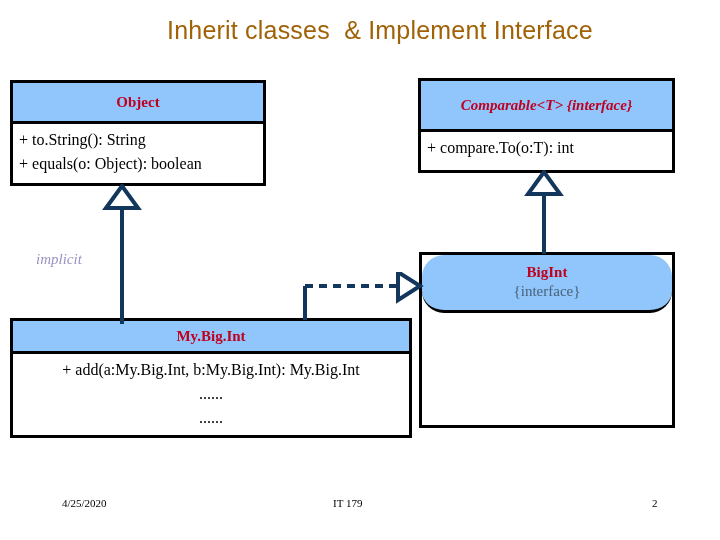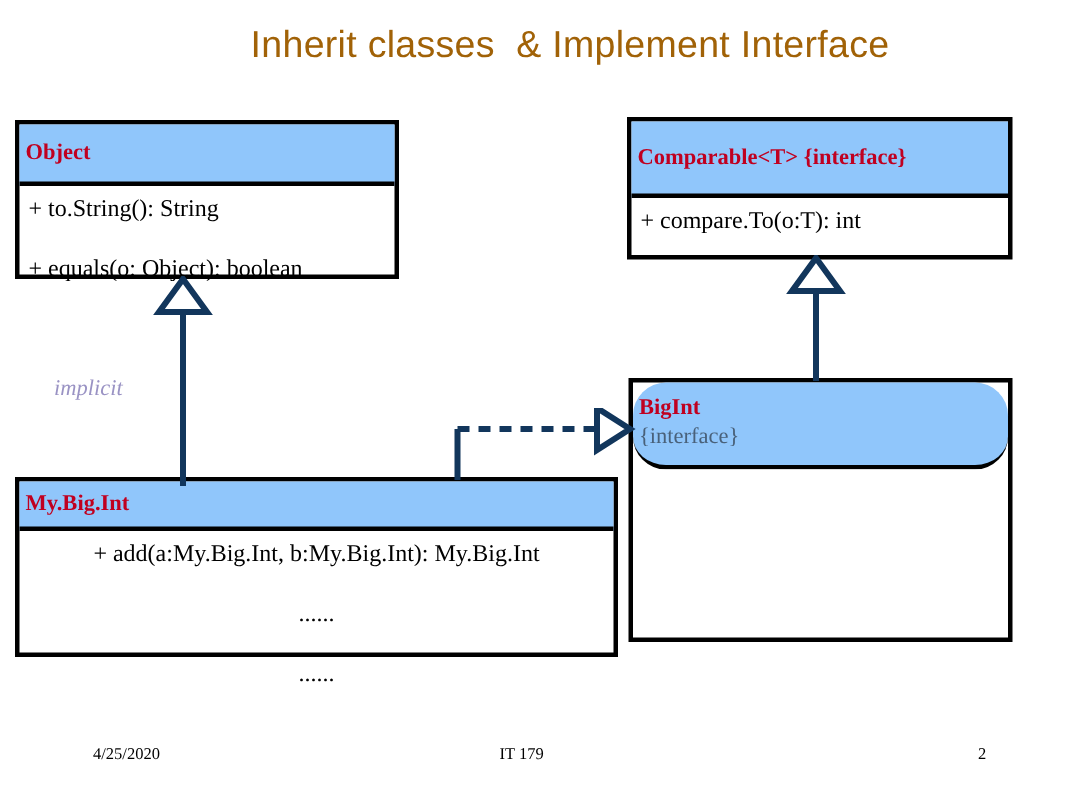--- a/index.html
+++ b/index.html
@@ -37,26 +37,28 @@
     border: 3px solid #000000;
     background: #ffffff;
     box-sizing: border-box;
   }
   .uml-header {
     background: #90C6FB;
     border-bottom: 3px solid #000000;
     box-sizing: border-box;
     display: flex;
     flex-direction: column;
+    align-items: center;
     justify-content: center;
     padding: 2px 4px;
   }
   .uml-header.left-align {
-    align-items: flex-start;
+    align-items: center;
     justify-content: center;
+    font-style: italic;
   }
   .cls-name {
     font-weight: bold;
     color: #C00020;
     font-size: 15px;
     line-height: 1.25;
     white-space: pre;
   }
   .cls-stereo {
     font-weight: normal;
@@ -64,21 +66,20 @@
     font-size: 15px;
     line-height: 1.3;
     white-space: pre;
   }
   .uml-body {
     box-sizing: border-box;
     padding: 4px 6px 2px 6px;
     display: flex;
     flex-direction: column;
     justify-content: flex-start;
-    gap: 16px;
   }
   .member {
     font-size: 16px;
     color: #000000;
     line-height: 1.0;
     white-space: pre;
     padding: 4px 0 4px 0;
   }
 
   

